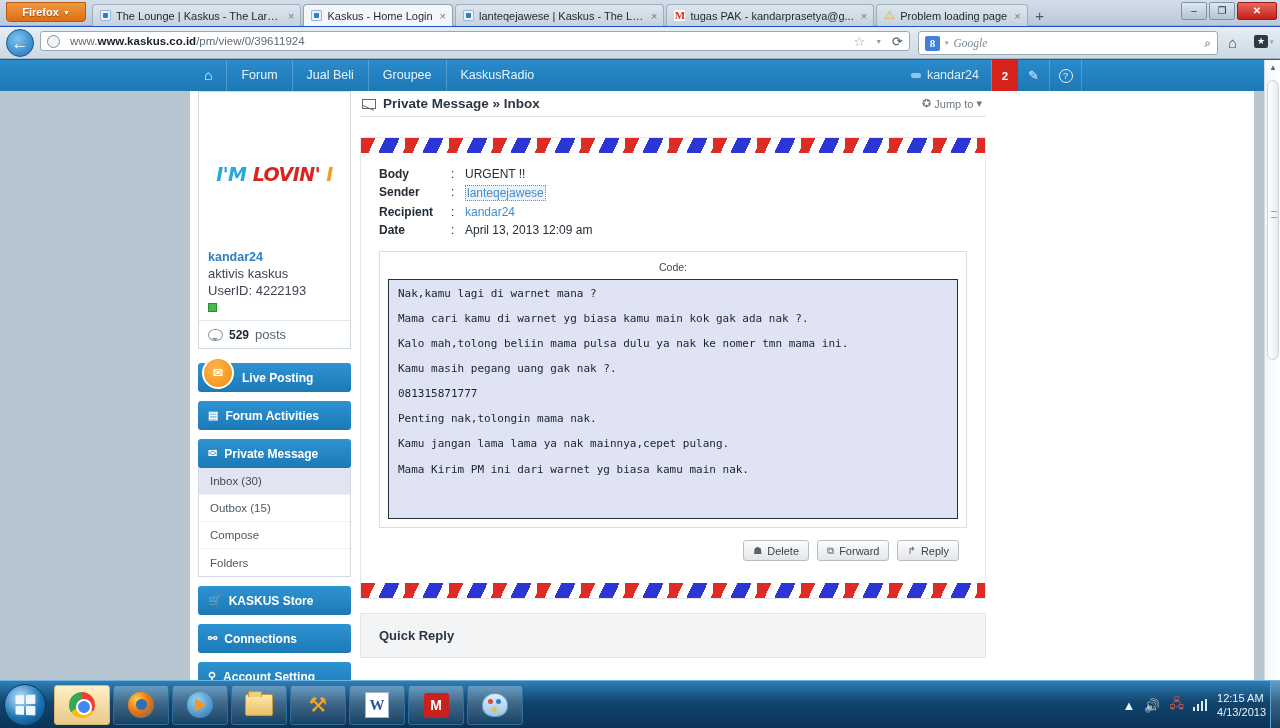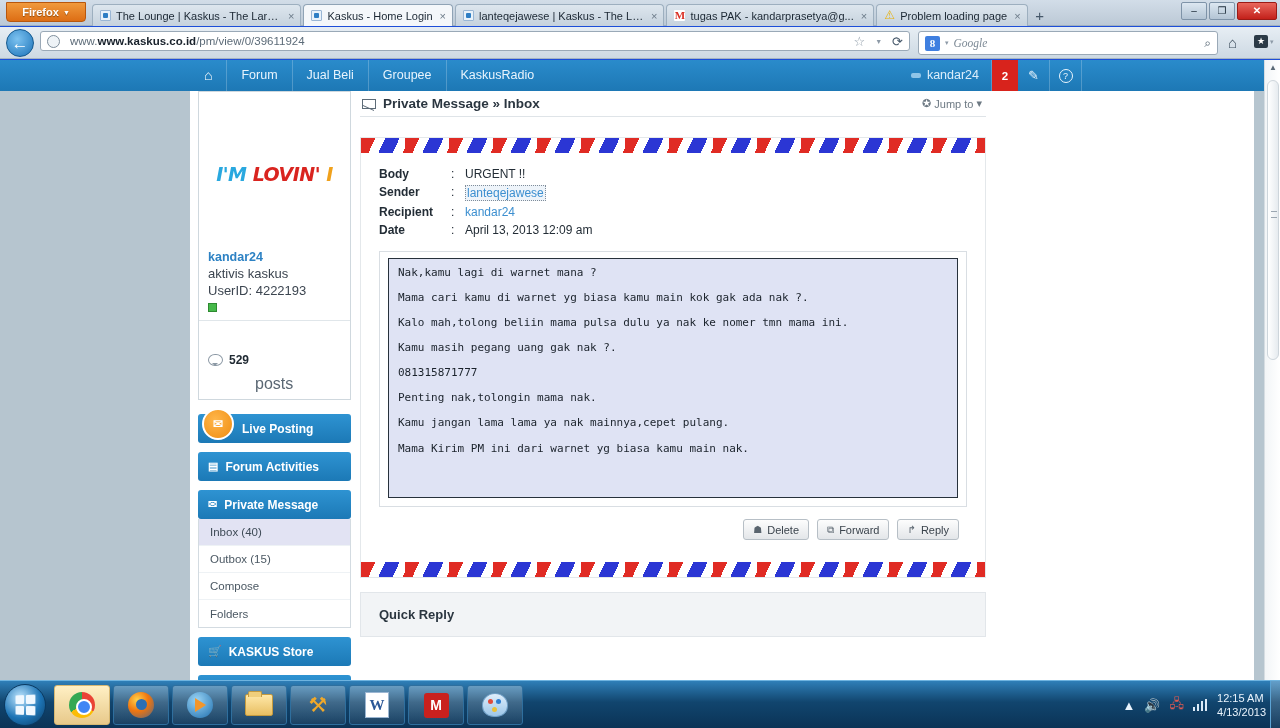--- a/index.html
+++ b/index.html
@@ -119,21 +119,21 @@
   .avatar-text .c3 { color:#f0a11c; }
   .pc-body { padding:6px 9px 8px 9px; }
   .pc-user { color:#2d82c4; font-weight:bold; font-size:12.5px; }
   .pc-line { color:#3c4550; font-size:13px; margin-top:2px; }
   .pc-bar { width:9px; height:9px; background:#46b94a; border:1px solid #2e8a31; margin-top:5px; }
   .pc-posts { border-top:1px solid #e0e6ea; padding:6px 9px; display:flex; align-items:center; gap:6px;}
   .bubble { width:15px; height:12px; border:1.5px solid #8b98a4; border-radius:7px/6px; position:relative; flex:none;}
   .bubble::after{content:"";position:absolute;left:3px;bottom:-4px;width:0;height:0;
      border:3px solid transparent;border-top-color:#8b98a4;}
   .pc-posts .n { font-weight:bold; color:#1f2932; font-size:12px; }
-  .pc-posts .t { color:#5a6773; font-size:16px;margin-top:48px; }
+  .pc-posts .t { color:#5a6773; font-size:13px; }
 
   .sb-btn { margin-top:9px; height:29px; background:linear-gradient(#2e93d2,#1c79b6);
      border-radius:3px; color:#fff; font-size:12px; font-weight:bold;
      display:flex; align-items:center; padding-left:10px; gap:7px; position:relative; }
   .sb-btn .ico { font-size:11px; }
   .sb-sub { border:1px solid #d3dbe1; border-top:none; background:#fff; }
   .sb-sub-item { height:27px; display:flex; align-items:center; padding-left:11px;
      color:#4b5863; font-size:11.5px; border-bottom:1px solid #eef2f5; }
   .sb-sub-item.active { background:#e2e3f3; color:#3f4b57; }
   .sb-sub-item:last-child { border-bottom:none; }
@@ -381,21 +381,21 @@
         <div class="sb-btn">
           <span class="ico">▤</span>
           <span>Forum Activities</span>
         </div>
 
         <div class="sb-btn">
           <span class="ico">✉</span>
           <span>Private Message</span>
         </div>
         <div class="sb-sub">
-          <div class="sb-sub-item active">Inbox (40)</div>
+          <div class="sb-sub-item active">Inbox (30)</div>
           <div class="sb-sub-item">Outbox (15)</div>
           <div class="sb-sub-item">Compose</div>
           <div class="sb-sub-item">Folders</div>
         </div>
 
         <div class="sb-btn">
           <span class="ico">🛒</span>
           <span>KASKUS Store</span>
         </div>
         <div class="sb-btn">
@@ -442,20 +442,21 @@
               <span class="c">:</span>
               <span class="v link">kandar24</span>
             </div>
             <div class="kv">
               <span class="k">Date</span>
               <span class="c">:</span>
               <span class="v">April 13, 2013 12:09 am</span>
             </div>
 
             <div class="codebox">
+              <div class="code-label">Code:</div>
               <div class="code-area">
                 <div class="ln">Nak,kamu lagi di warnet mana ?</div>
                 <div class="ln">Mama cari kamu di warnet yg biasa kamu main kok gak ada nak ?.</div>
                 <div class="ln">Kalo mah,tolong beliin mama pulsa dulu ya nak ke nomer tmn mama ini.</div>
                 <div class="ln">Kamu masih pegang uang gak nak ?.</div>
                 <div class="ln">081315871777</div>
                 <div class="ln">Penting nak,tolongin mama nak.</div>
                 <div class="ln">Kamu jangan lama lama ya nak mainnya,cepet pulang.</div>
                 <div class="ln">Mama Kirim PM ini dari warnet yg biasa kamu main nak.</div>
               </div>

